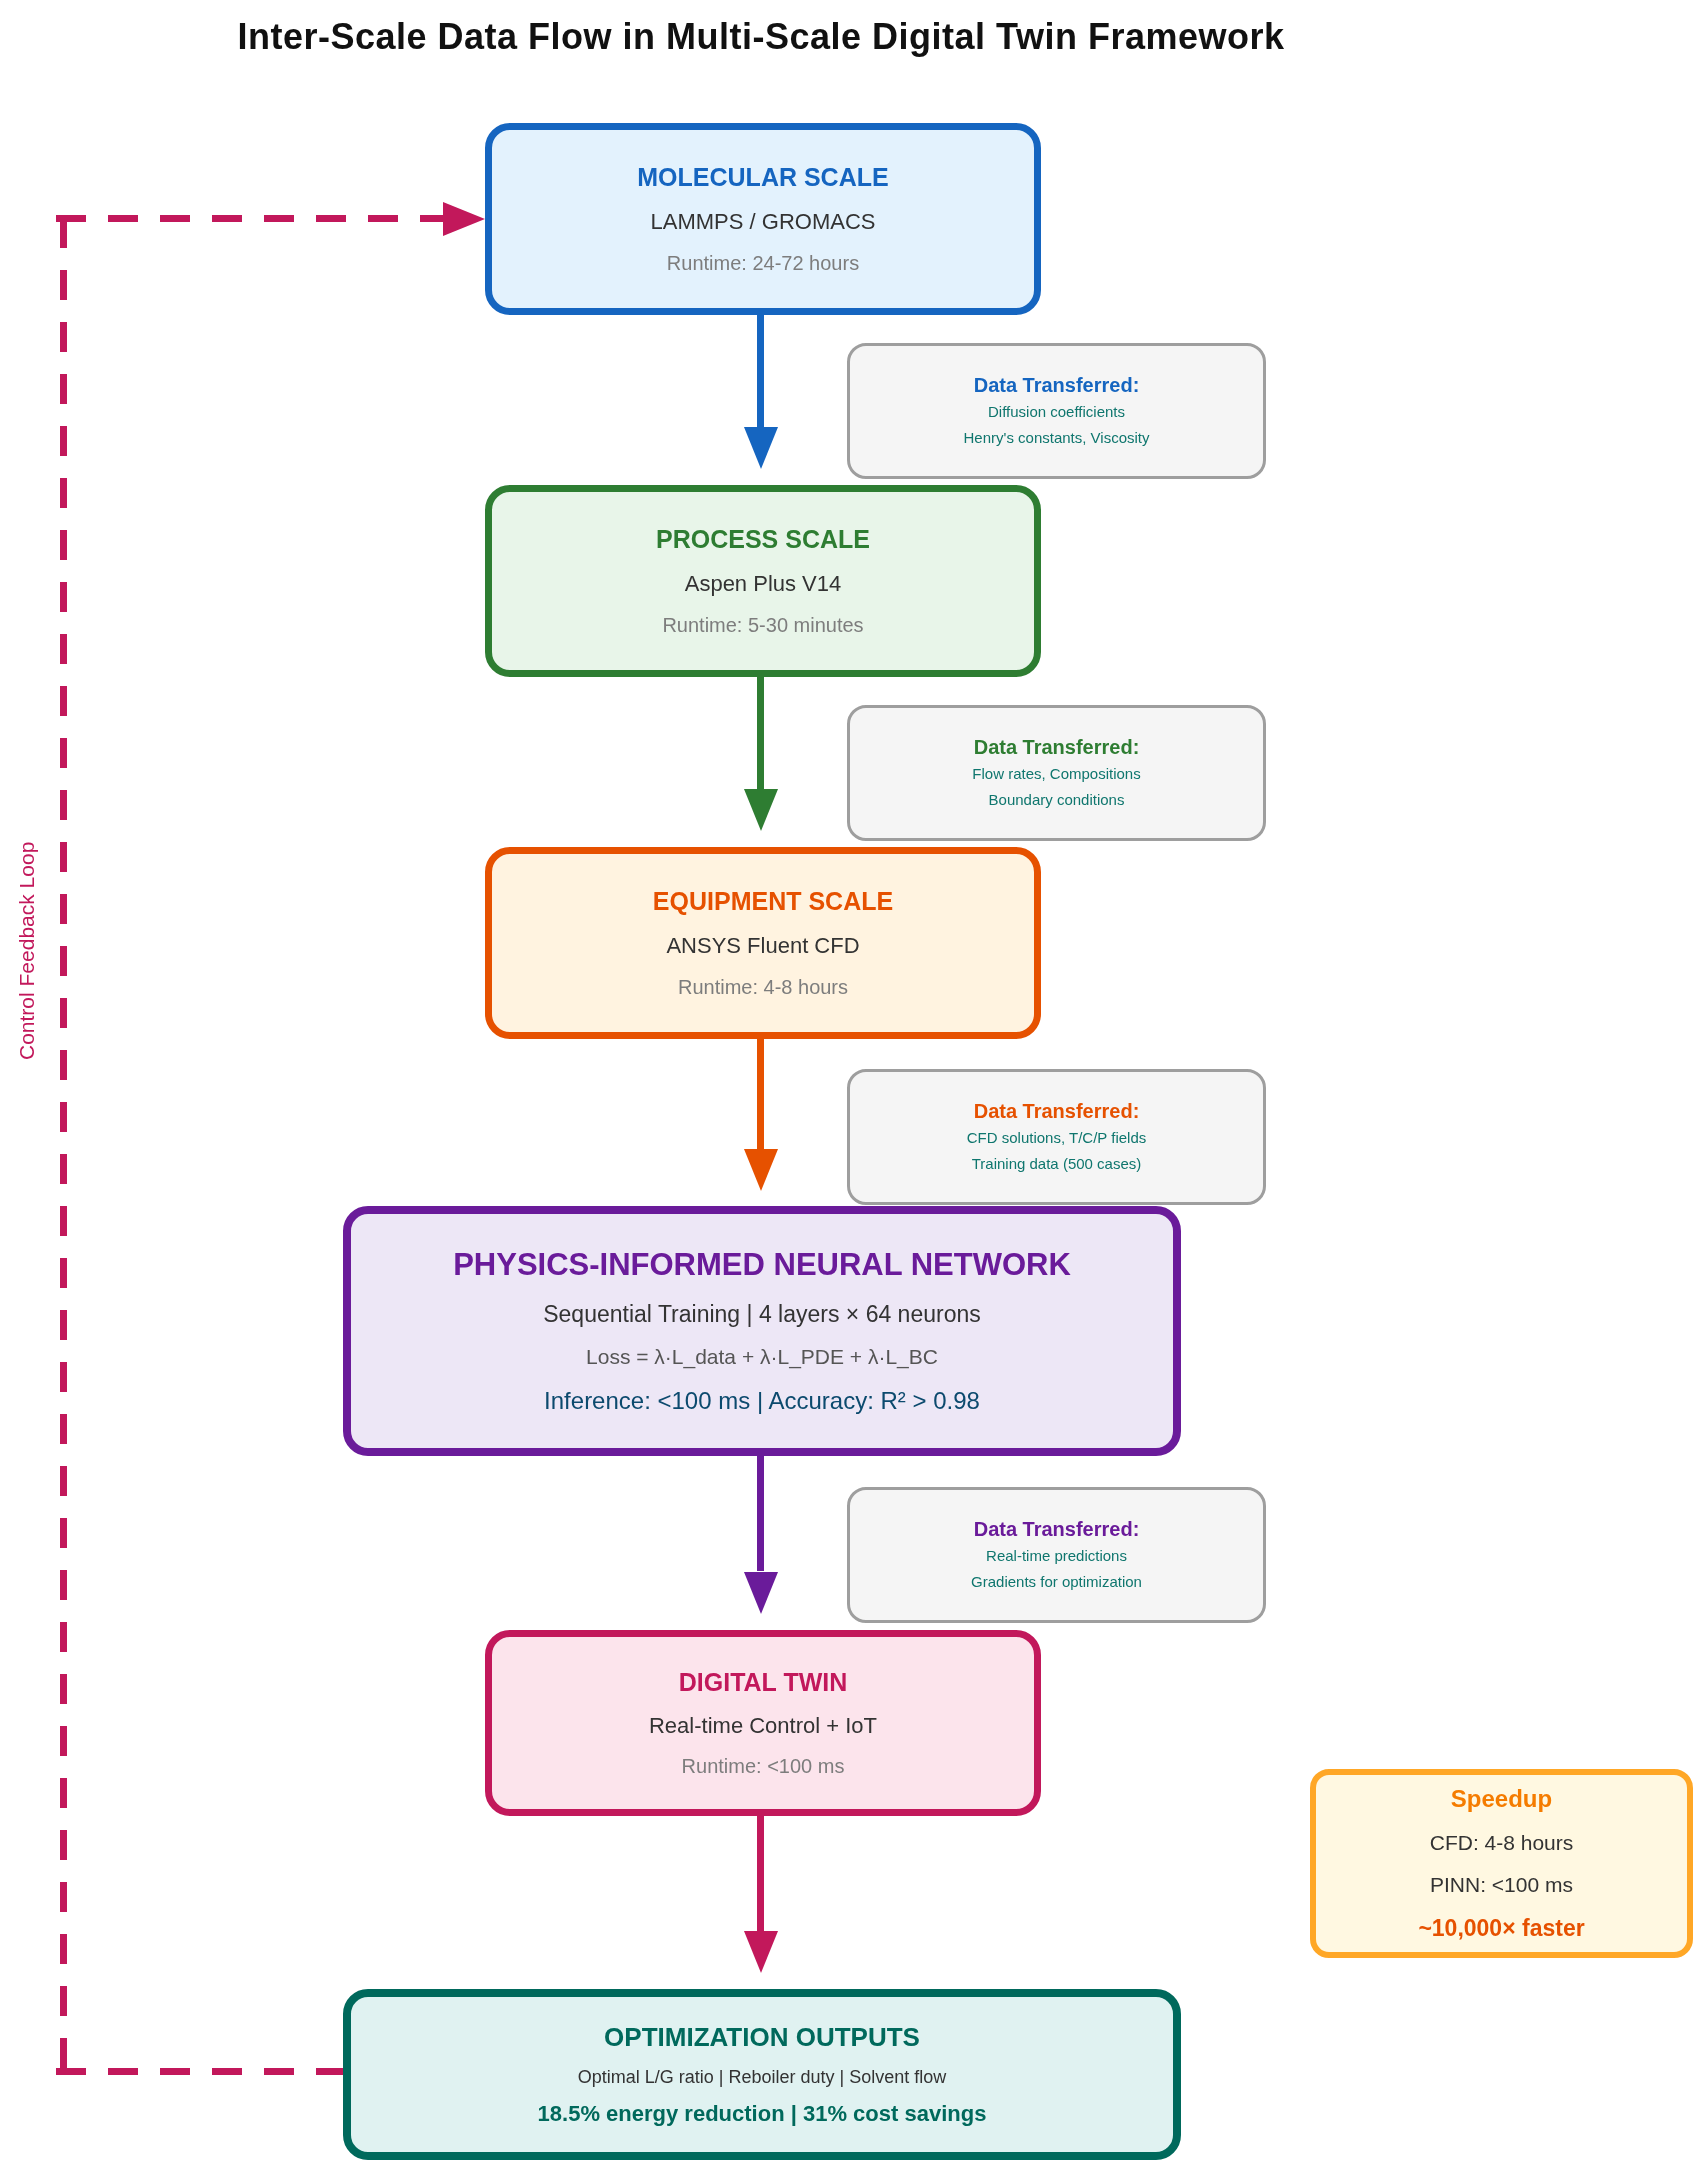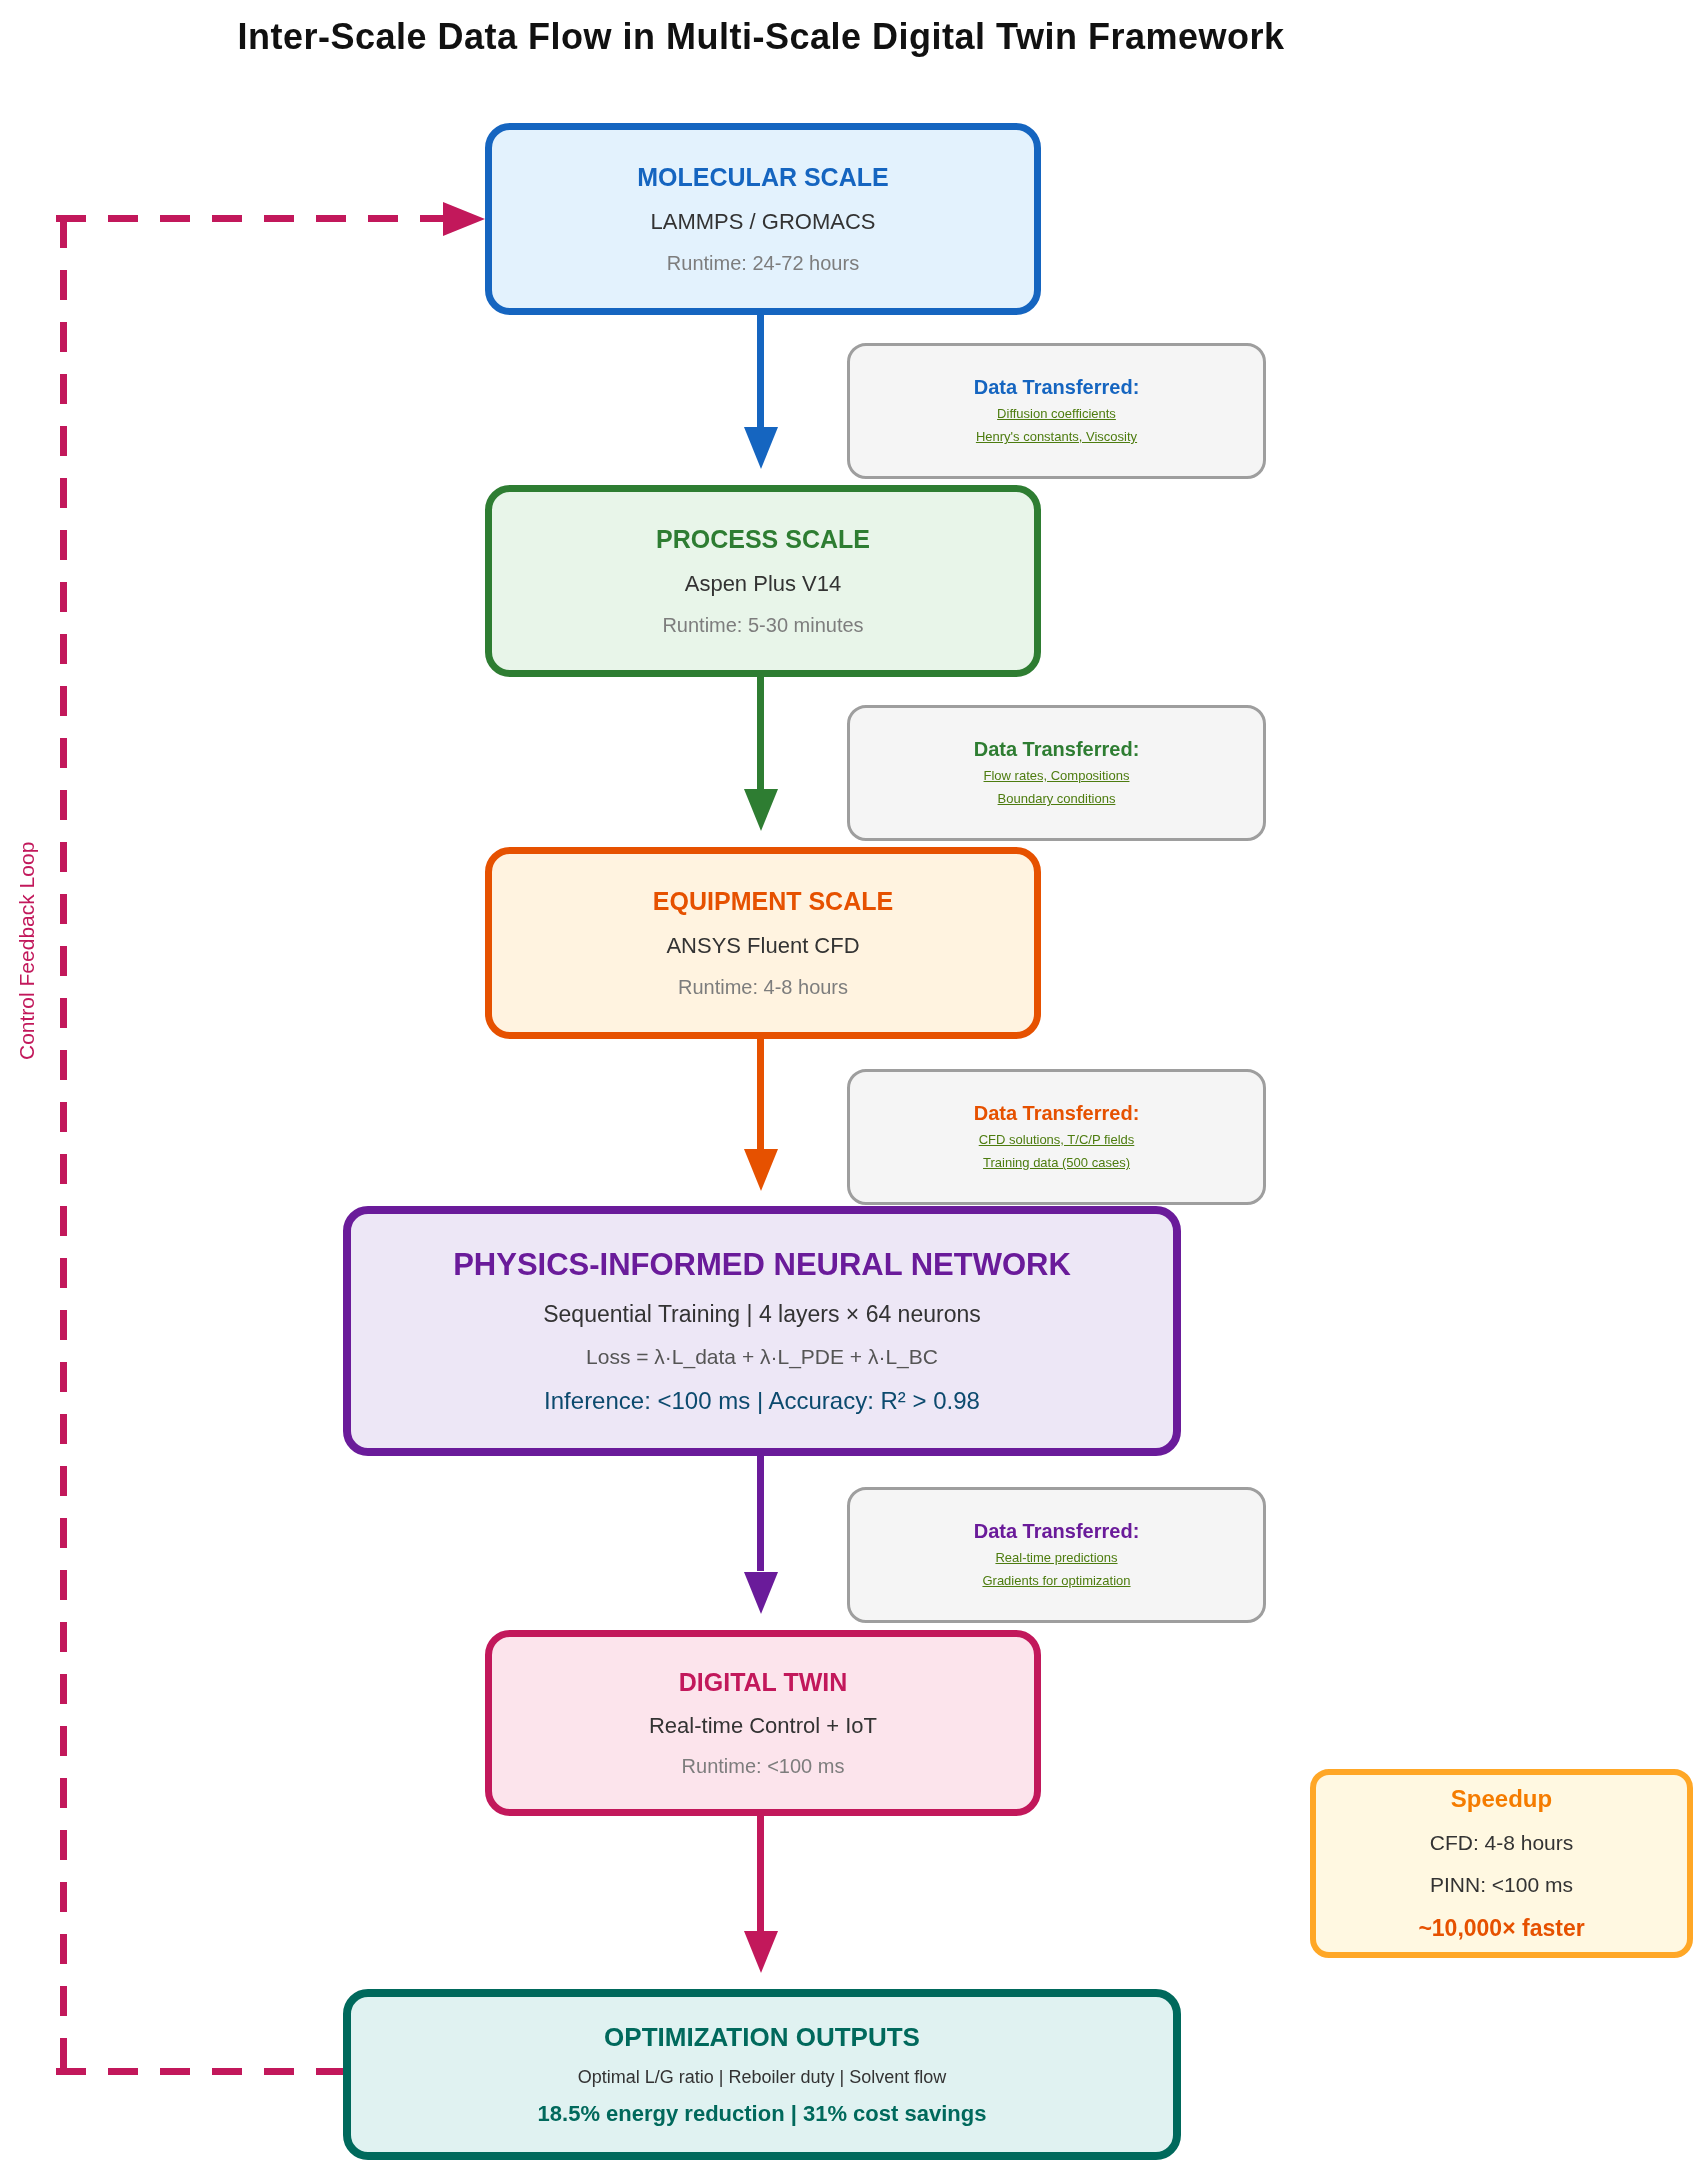--- a/index.html
+++ b/index.html
@@ -44,21 +44,21 @@
     background:#E0F2F1;border:8.8px solid #00695C;padding:11px;}
   .node-outputs .n-title{color:#00695C;font-size:26px;}
   .node-outputs .n-line1{font-size:18px;color:#333333;}
   .node-outputs .n-line2{font-size:22px;font-weight:bold;color:#00695C;}
 
   .transfer{position:absolute;left:847px;width:419px;height:136px;
     box-sizing:border-box;background:#F5F5F5;border:3.3px solid #9E9E9E;
     border-radius:19px;display:flex;flex-direction:column;justify-content:center;
     align-items:center;text-align:center;gap:5.5px;}
   .transfer .t-title{font-size:20px;font-weight:bold;}
-  .transfer .t-line{font-size:13px;color:#4d7c0f;line-height:1.35;text-decoration:underline;}
+  .transfer .t-line{font-size:15px;color:#0f766e;line-height:1.35;}
   .transfer-1{top:343px;}  .transfer-1 .t-title{color:#1565C0;}
   .transfer-2{top:705px;} .transfer-2 .t-title{color:#2E7D32;}
   .transfer-3{top:1069px;} .transfer-3 .t-title{color:#E65100;}
   .transfer-4{top:1487px;} .transfer-4 .t-title{color:#6A1B9A;}
 
   .speedup{position:absolute;left:1290px;top:1769px;width:383px;height:189px;
     box-sizing:border-box;background:#FFF8E1;border:6.6px solid #FFA726;
     border-radius:19px;display:flex;flex-direction:column;justify-content:space-between;
     align-items:center;text-align:center;padding:10px;margin-left:20px;}
   .speedup .s-title{font-size:24px;font-weight:bold;color:#F57C00;}

